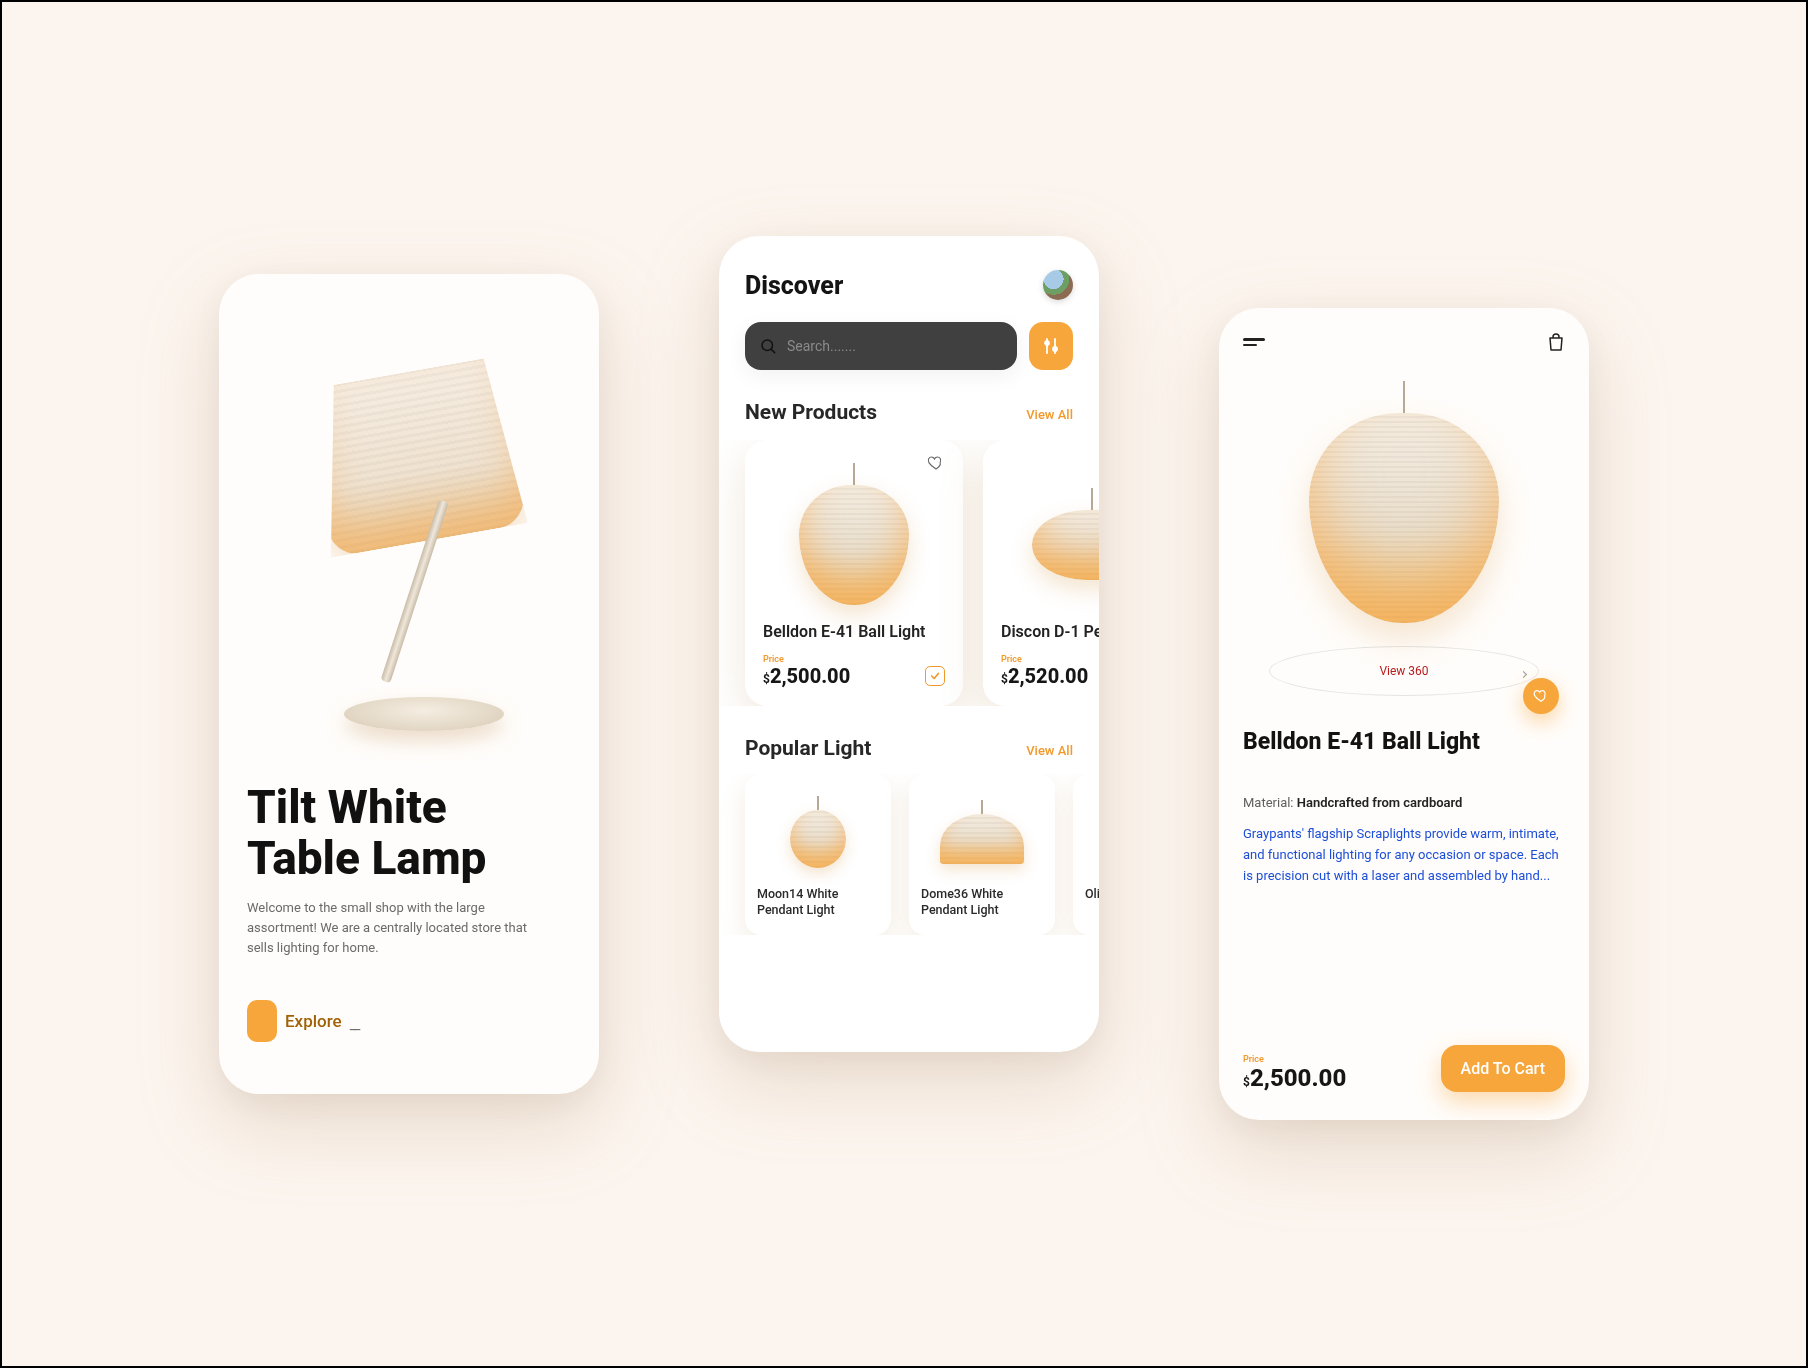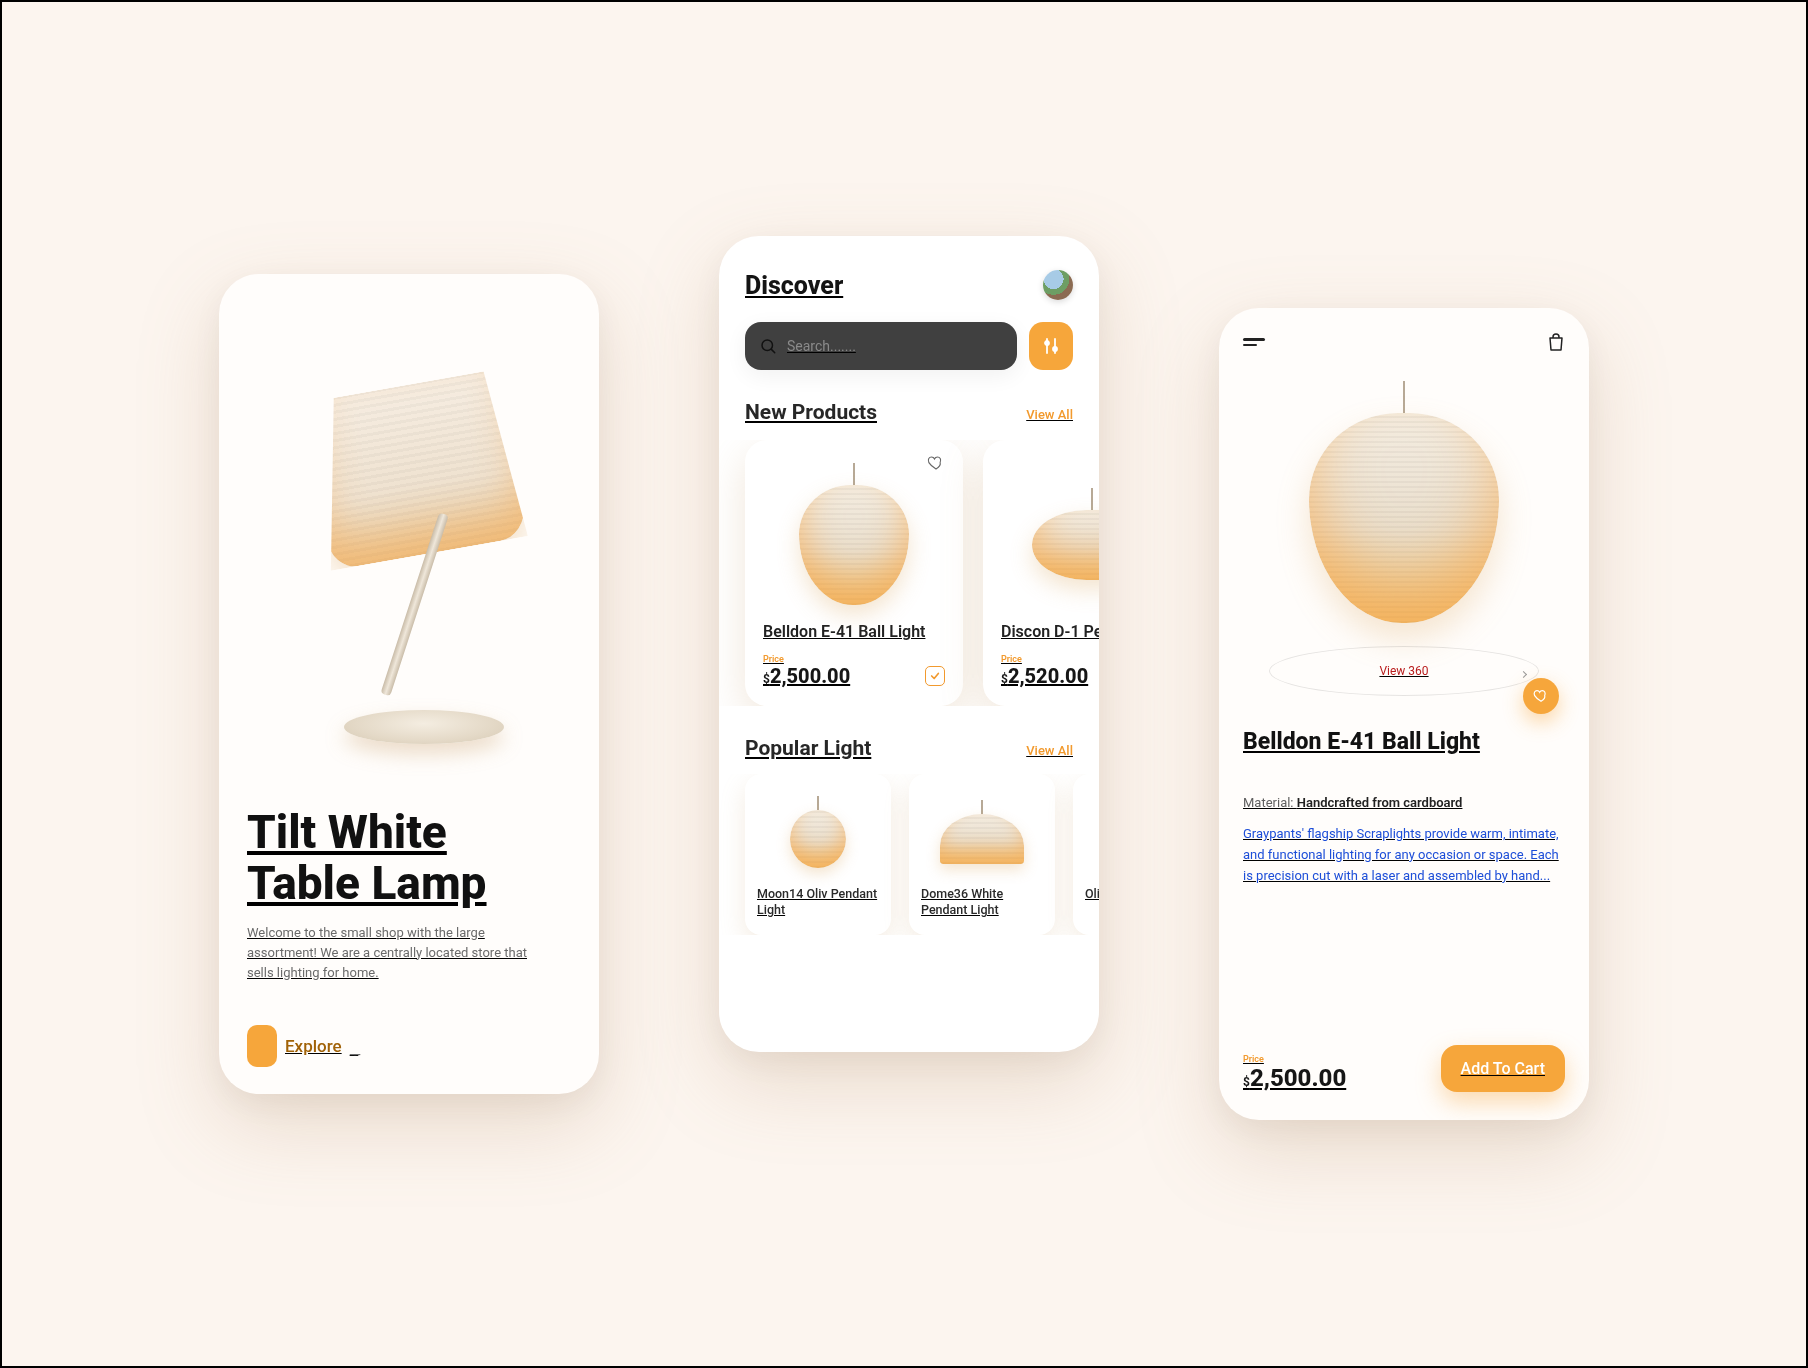--- a/index.html
+++ b/index.html
@@ -20,28 +20,27 @@
     align-items: center;
     justify-content: center;
     gap: 120px;
   }
   .phone {
     background: #fff;
     border-radius: 40px;
     box-shadow: 0 30px 80px rgba(180,140,100,0.25), 0 10px 30px rgba(0,0,0,0.05);
     position: relative;
     overflow: hidden;
-    text-decoration: underline;
   }
 
   
   .screen1 {
     width: 380px;
     height: 820px;
-    padding: 36px 28px 27px 28px;
+    padding: 36px 28px 52px 28px;
     display: flex;
     flex-direction: column;
     background: #fffdfb;
   }
   .hero-img-wrap {
     flex: 1;
     display: flex;
     align-items: center;
     justify-content: center;
     position: relative;
@@ -483,21 +482,21 @@
     </div>
 
     <div class="hscroll2">
       <div class="mini">
         <div class="img">
             <div class="pendant sm">
               <span class="cord"></span>
               <span class="shade-ball"></span>
             </div>
           </div>
-        <div class="mini-title">Moon14 Oliv Pendant Light</div>
+        <div class="mini-title">Moon14 White Pendant Light</div>
       </div>
       <div class="mini">
         <div class="img">
             <div class="pendant sm dome">
               <span class="cord"></span>
               <span class="shade-ball"></span>
             </div>
           </div>
         <div class="mini-title">Dome36 White Pendant Light</div>
       </div>

